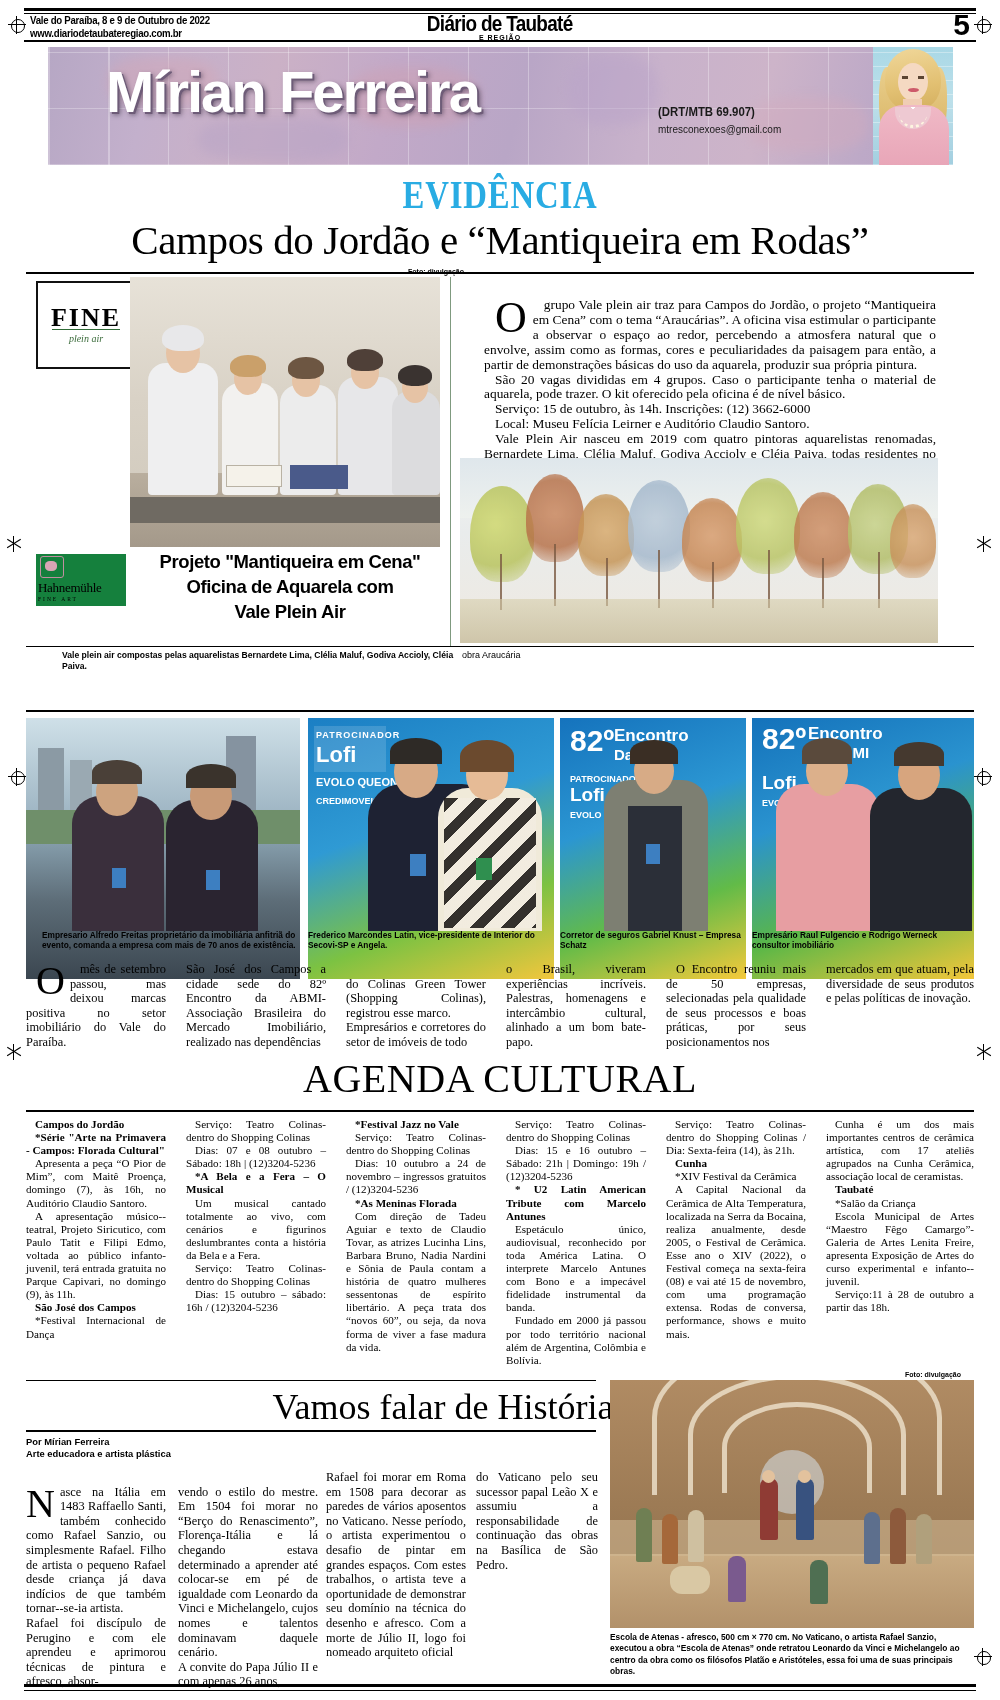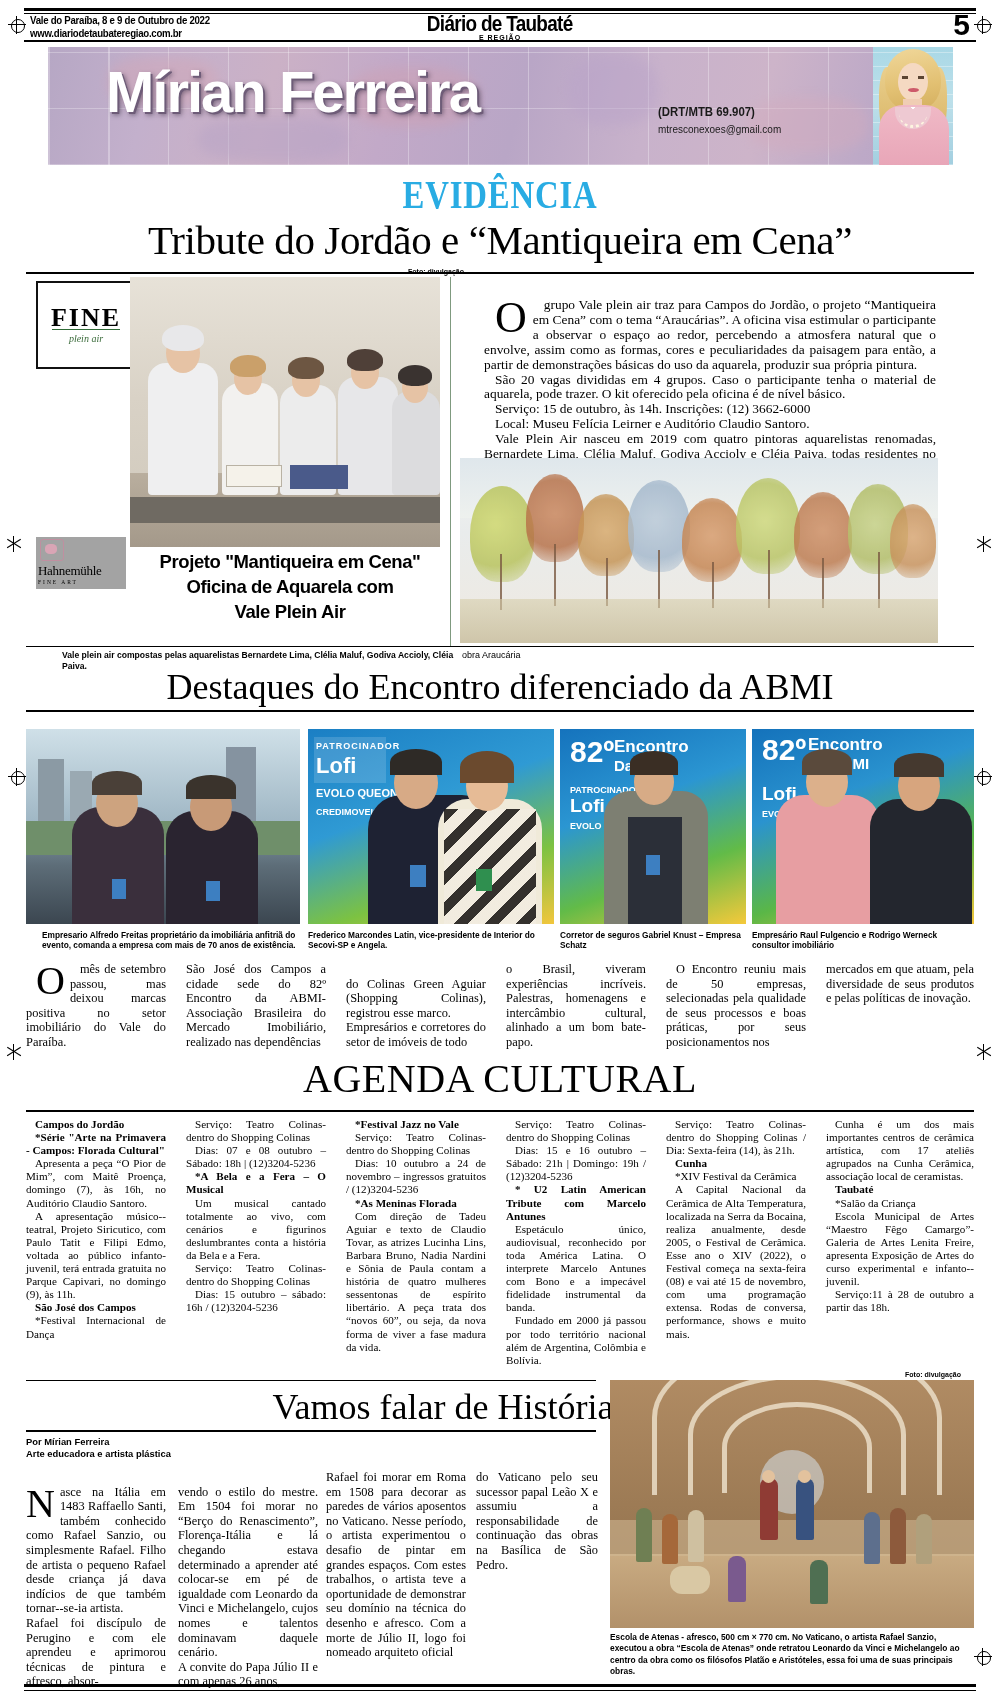--- a/index.html
+++ b/index.html
@@ -88,21 +88,21 @@
   .vp-logo .vl-sub{position:absolute;left:0;right:0;top:50px;text-align:center;font-family:"Liberation Serif",serif;
      font-style:italic;font-size:10px;color:#3a6b3a;}
   .vp-logo .vl-line{position:absolute;left:14px;right:14px;top:46px;height:1px;background:#2f6b36;}
   .vp-main{position:absolute;left:100px;top:0px;width:310px;height:270px;overflow:hidden;
      background:linear-gradient(180deg,#e7e2d8,#d9d2c6 45%,#cfc8bb);}
   .vp-floor{position:absolute;left:0;right:0;bottom:0;height:74px;background:linear-gradient(180deg,#b9ae9e,#a4998a);}
   .vp-table{position:absolute;left:0;right:0;bottom:24px;height:26px;background:#6f6a62;}
   .vp-p{position:absolute;bottom:52px;border-radius:18px 18px 4px 4px;}
   .vp-head{position:absolute;border-radius:50%;background:#e6c3a5;}
   .vp-hair{position:absolute;border-radius:50% 50% 40% 40%;}
-  .vp-logo2{position:absolute;left:6px;top:260px;width:90px;height:52px;background:#a3a3a3;}
+  .vp-logo2{position:absolute;left:6px;top:277px;width:90px;height:52px;background:#15803d;}
   .hahn{position:absolute;left:0;top:0;font-family:"Liberation Serif",serif;font-size:13px;letter-spacing:-0.3px;}
   .hahn small{display:block;font-size:5.5px;letter-spacing:2px;}
   .vp-caption{position:absolute;left:110px;top:272px;width:300px;text-align:center;
      font-family:"Liberation Sans",sans-serif;font-weight:bold;font-size:18.5px;line-height:25px;letter-spacing:-0.4px;}
 
   .art1-text{position:absolute;left:484px;top:298px;width:452px;font-size:13.4px;line-height:14.9px;text-align:justify;
      hyphens:auto;}
   .art1-text p{margin:0;text-indent:11px;}
   .dropcap{float:left;font-size:44px;line-height:36px;padding:2px 6px 0 0;font-weight:normal;}
 
@@ -116,21 +116,21 @@
 
   .cap-left{position:absolute;left:30px;top:650px;width:408px;font-family:"Liberation Sans",sans-serif;
      font-weight:bold;font-size:8.6px;line-height:11px;margin-left:32px;}
   .cap-right{position:absolute;left:462px;top:650px;width:300px;font-family:"Liberation Sans",sans-serif;
      font-size:9px;line-height:11px;}
 
   
   .headline2{position:absolute;left:0;top:665px;width:1000px;text-align:center;font-size:36px;line-height:44px;}
   .abmi-credit{position:absolute;right:34px;top:712px;font-family:"Liberation Sans",sans-serif;font-weight:bold;font-size:7px;color:#fff;}
   .abmi-row{position:absolute;left:26px;top:714px;width:948px;height:213px;}
-  .abmi-ph{position:absolute;top:15px;height:195px;overflow:hidden;}
+  .abmi-ph{position:absolute;top:4px;height:261px;overflow:hidden;}
   .p1{left:0;width:274px;}
   .p2{left:282px;width:246px;}
   .p3{left:534px;width:186px;}
   .p4{left:726px;width:222px;}
 
   .abmi-caps{position:absolute;left:26px;top:930px;width:948px;height:30px;font-family:"Liberation Sans",sans-serif;
      font-weight:bold;font-size:8.3px;line-height:10.4px;}
   .abmi-caps div{position:absolute;top:0;}
 
   .abmi-body{position:absolute;left:26px;top:962px;width:948px;font-size:12.4px;line-height:14.5px;text-align:justify;}
@@ -231,21 +231,21 @@
       <div class="bp-eyes"></div>
       <div class="bp-lips"></div>
       <div class="bp-neck"></div>
       <div class="bp-body"></div>
       <div class="bp-neck2"></div>
       <div class="bp-pearl"></div>
     </div>
   </div>
 
   <div class="evidencia">EVIDÊNCIA</div>
-  <div class="headline1">Tribute do Jordão e “Mantiqueira em Cena”</div>
+  <div class="headline1">Campos do Jordão e “Mantiqueira em Rodas”</div>
 
   <div class="rule-med" style="left:26px;top:272px;width:948px;"></div>
 
   <div class="photo-credit" style="left:408px;top:268px;">Foto: divulgação</div>
 
   <div class="vale-photo">
     <div class="vp-logo">
       <div class="vl-txt">FINE</div>
       <div class="vl-line"></div>
       <div class="vl-sub">plein air</div>
@@ -315,21 +315,20 @@
     <div class="aq-t" style="left:388px;top:26px;width:60px;height:90px;background:radial-gradient(circle at 45% 45%,#c6d184,#b2bd66 60%,rgba(178,189,102,.2));"></div>
     <div class="aq-trunk" style="left:418px;top:94px;height:56px;"></div>
     <div class="aq-t" style="left:430px;top:46px;width:46px;height:74px;background:radial-gradient(circle at 50% 45%,#dba874,#c8925c 60%,rgba(200,146,92,.2));"></div>
     <div class="aq-ground"></div>
   </div>
 
   <div class="rule-thin" style="left:26px;top:646px;width:948px;"></div>
   <div class="cap-left">Vale plein air compostas pelas aquarelistas Bernardete Lima, Clélia Maluf, Godiva Accioly, Cléia Paiva.</div>
   <div class="cap-right">obra  Araucária</div>
 
-  <div class="headline2">Destaques do Encontro diferenciado da ABMI</div>
   <div class="rule-med" style="left:26px;top:710px;width:948px;"></div>
   <div class="abmi-credit">Fotos: Mírian Ferreira</div>
 
   <div class="abmi-row">
     <div class="abmi-ph p1" style="background:linear-gradient(180deg,#b9cbd6 0%,#8fa9b8 42%,#5d6d78 70%,#3b4650 100%);">
       <div style="position:absolute;left:0;top:0;right:0;height:95px;background:linear-gradient(180deg,#cfe0e8,#9fb6c4);"></div>
       <div style="position:absolute;left:12px;top:30px;width:26px;height:66px;background:#8b9aa4;"></div>
       <div style="position:absolute;left:44px;top:42px;width:22px;height:54px;background:#9aa9b2;"></div>
       <div style="position:absolute;left:200px;top:18px;width:30px;height:78px;background:#8593a0;"></div>
       <div style="position:absolute;left:0;top:92px;right:0;height:34px;background:#6f8f6a;"></div>
@@ -397,21 +396,21 @@
   </div>
 
   <div class="abmi-body">
     <div class="abmi-col" style="left:0;">
       <p><span class="dropcap2">O</span><span>mês de setembro passou, mas deixou marcas positiva no setor imobiliário do Vale do Paraíba.</span></p>
     </div>
     <div class="abmi-col" style="left:160px;">
       <p style="text-indent:0;">São José dos Campos a cidade sede do 82º Encontro da ABMI- Associação Brasileira do Mercado Imobiliário, realizado nas dependências</p>
     </div>
     <div class="abmi-col" style="left:320px;white-space:pre-line;">
-      <p style="text-indent:0;">do Colinas Green Aguiar (Shopping Colinas), registrou esse marco.
+      <p style="text-indent:0;">do Colinas Green Tower (Shopping Colinas), registrou esse marco.
 Empresários e corretores do setor de imóveis de todo</p>
     </div>
     <div class="abmi-col" style="left:480px;">
       <p style="text-indent:0;">o Brasil, viveram experiências incríveis. Palestras, homenagens e intercâmbio cultural, alinhado a um bom bate-papo.</p>
     </div>
     <div class="abmi-col" style="left:640px;">
       <p>O Encontro reuniu mais de 50 empresas, selecionadas pela qualidade de seus processos e boas práticas, por seus posicionamentos nos</p>
     </div>
     <div class="abmi-col" style="left:800px;width:148px;">
       <p style="text-indent:0;">mercados em que atuam, pela diversidade de seus produtos e pelas políticas de inovação.</p>

